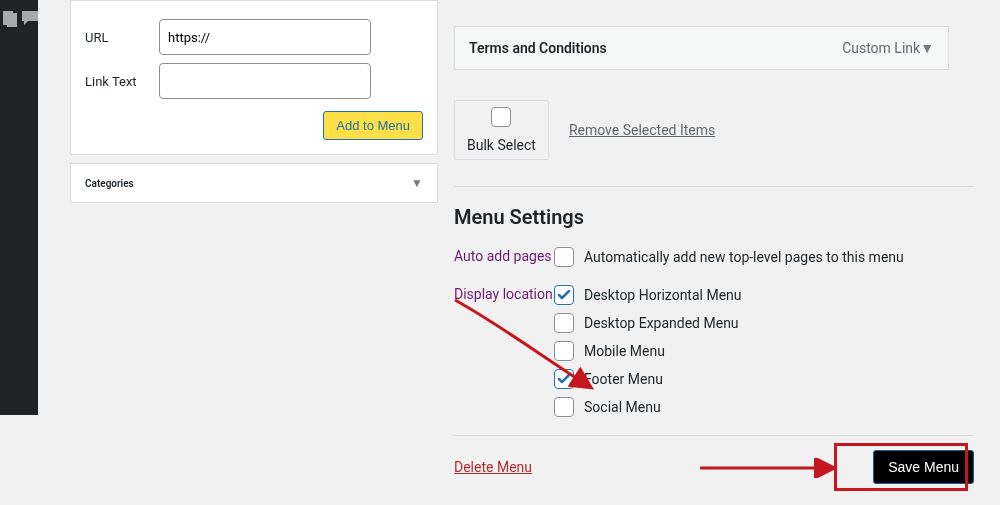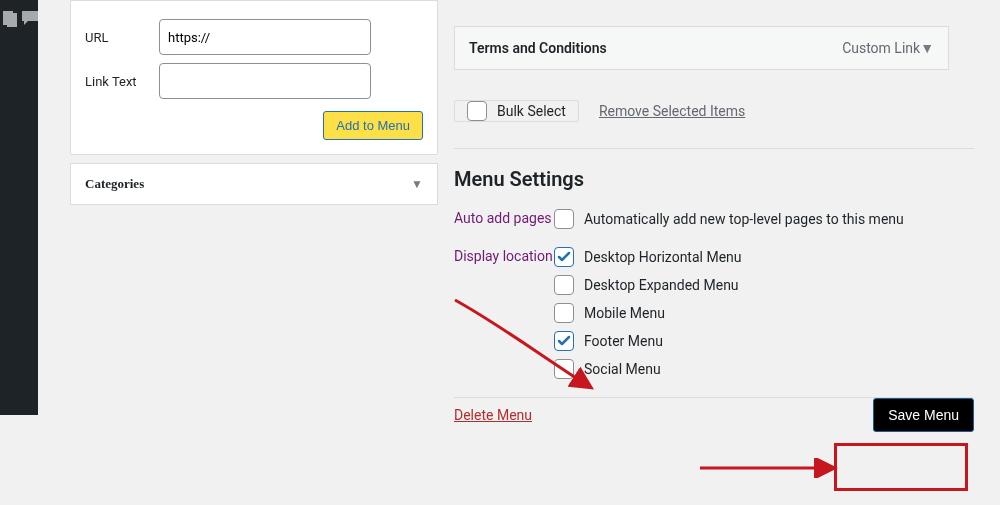--- a/index.html
+++ b/index.html
@@ -12,40 +12,40 @@
   .icon-top-partial { height: 10px; overflow:hidden; display:flex; align-items:flex-end; justify-content:center;}
   .main { position: absolute; left: 38px; top: 0; width: 962px; height: 505px; background: #f1f1f1; }
   .left-panel { position: absolute; left: 32px; top: 0; width: 368px; }
   .custom-links-card { background: #fff; border: 1px solid #dcdcde; border-radius: 0 0 2px 2px; padding: 10px 14px 14px 14px; }
   .field-row { display: flex; align-items: center; margin: 8px 0; }
   .field-row label { width: 74px; font-size: 13px; color: #1d2327; }
   .field-row input { flex: 0 0 auto; width: 212px; height: 36px; border: 1px solid #8c8f94px; border: 1px solid #8c8f94; border-radius: 4px; padding: 4px 8px; font-family: inherit; font-size: 13px; background:#fff; }
   .atm-row { display:flex; justify-content:flex-end; margin-top:12px;}
   .btn-secondary { background:#fde047; border:1px solid #2271b1; color:#2271b1; border-radius:3px; padding:6px 12px; font-size:13px; cursor:pointer;}
   .categories-card { background:#fff; border:1px solid #dcdcde; margin-top:8px; display:flex; align-items:center; justify-content:space-between; padding:12px 14px;}
-  .categories-card .title { font-weight:600; font-size:13px;font-family:Liberation Serif, serif;}
+  .categories-card .title { font-weight:600; font-size:10px;}
   .categories-card .chev { color:#787c82; font-size:12px;}
   .right-panel { position: absolute; left: 416px; top: 0; width: 540px; }
   .menu-item-bar { margin-top:26px; background:#f6f7f7; border:1px solid #dcdcde; height:44px; width:495px; display:flex; align-items:center; justify-content:space-between; padding:14px 14px; font-size:14px;}
   .menu-item-bar .mi-title { font-weight:600;}
   .menu-item-bar .mi-type { color:#646970; display:flex; align-items:center; gap:0;}
   .menu-item-bar .chev { color:#787c82;}
   .bulk-row { margin-top:30px; display:flex; align-items:center; gap:20px; }
-  .bulk-box { border:1px solid #dcdcde; display:flex; align-items:center; gap:10px; padding:0 12px; border-radius:2px; font-size:14px;}
+  .bulk-box { border:1px solid #dcdcde; display:flex; align-items:center; gap:10px; padding:6px 12px; border-radius:2px; font-size:14px;flex-direction:column;}
   .cbox { width:20px; height:20px; border:1px solid #8c8f94; border-radius:4px; display:inline-flex; align-items:center; justify-content:center; background:#fff; flex-shrink:0;}
   .cbox.checked { border-color:#2271b1;}
   .cbox.checked svg { stroke:#2271b1; }
   .remove-selected { color:#646970; text-decoration:underline; cursor:pointer; font-size:14px;}
   .hr { height:1px; background:#dcdcde; margin:26px 0 18px 0; width:520px;}
   .menu-settings-h { font-size:20px; font-weight:600; margin-bottom:18px;}
   .settings-row { display:flex; align-items:flex-start; margin-bottom:18px; font-size:14px;}
   .settings-row .label-col { width:100px; color:#701a75; line-height:1.4;}
   .settings-row .inputs-col { flex:1; display:flex; flex-direction:column; gap:8px;}
   .opt { display:flex; align-items:center; gap:10px;}
-  .footer-row { border-top:1px solid #dcdcde; margin-top:6px; display:flex; align-items:center; justify-content:space-between; width:520px;}
+  .footer-row { border-top:1px solid #dcdcde; padding-top:14px; margin-top:6px; display:flex; align-items:center; justify-content:space-between; width:520px;}
   .delete-menu { color:#b32d2e; text-decoration:underline; cursor:pointer; font-size:14px;}
   .btn-primary { background:#000000; color:#fff; border:1px solid #135e96; border-radius:3px; padding:8px 14px; font-size:14px; cursor:pointer;}
   .annot-box { position:absolute; border:3px solid #c7171e; pointer-events:none;}
   .annot-arrow { position:absolute; pointer-events:none;}
 </style>
 </head>
 <body>
 
 <div class="sidebar">
   <div class="sidebar-item icon-top-partial">

